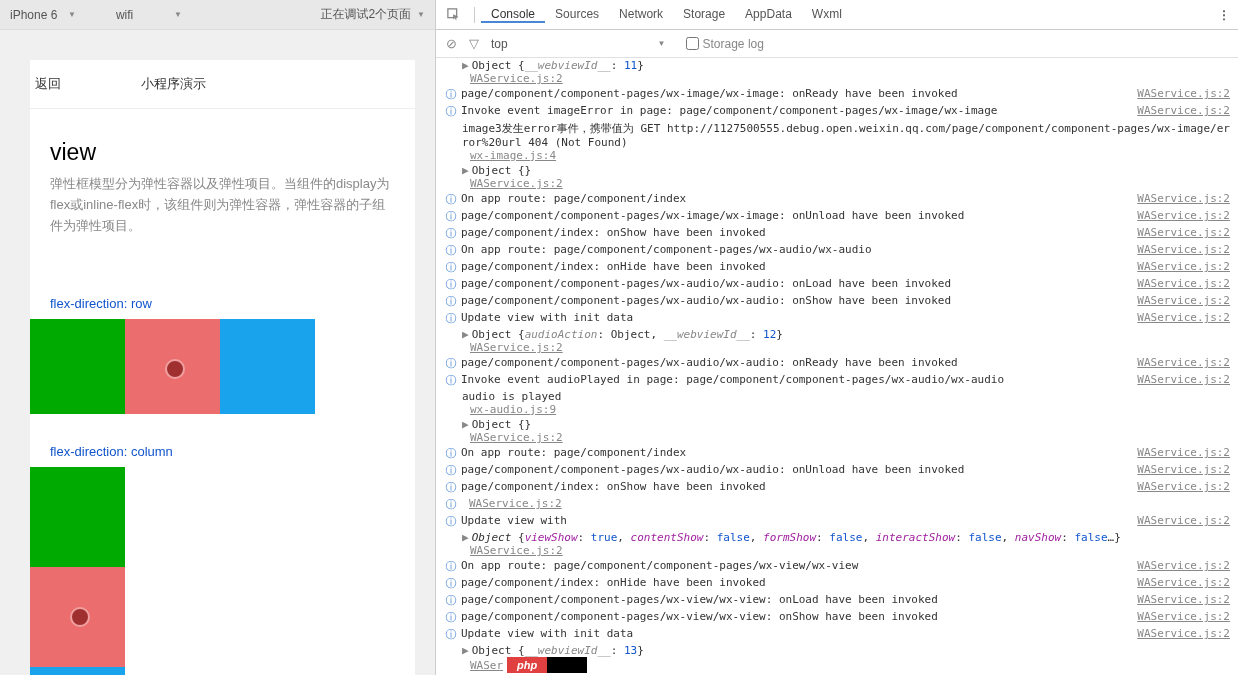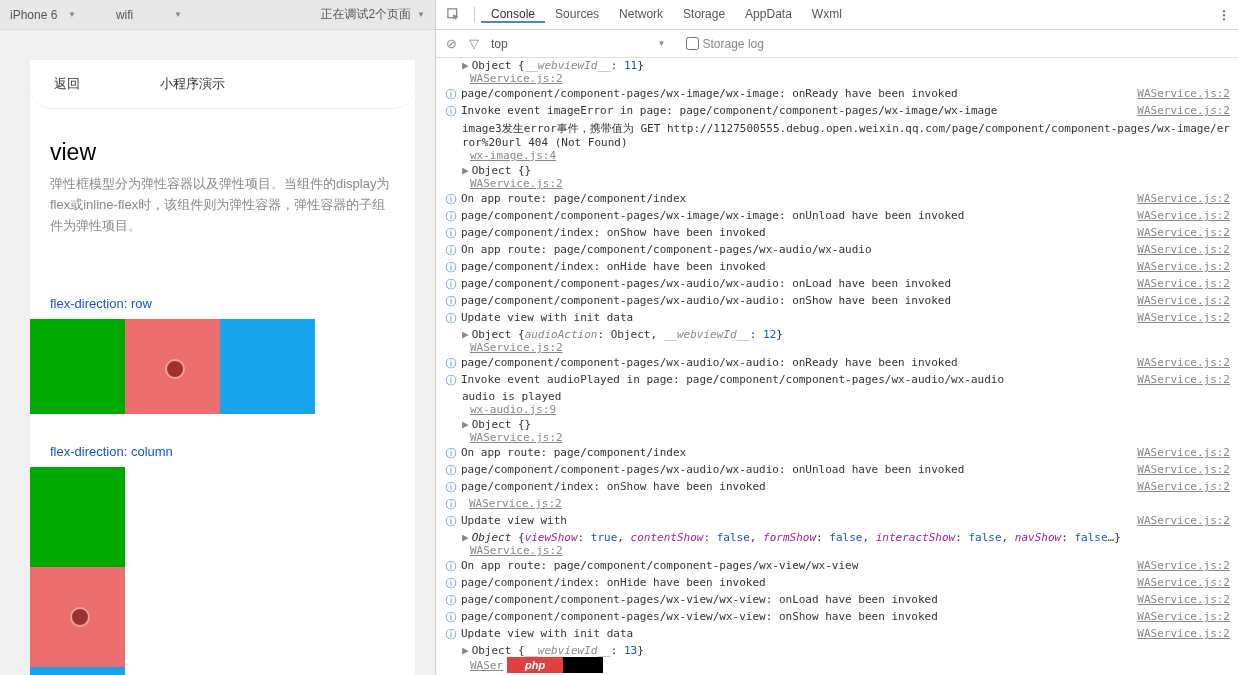--- a/index.html
+++ b/index.html
@@ -6,21 +6,21 @@
     body { font-family: -apple-system, "Segoe UI", Arial, sans-serif; font-size: 12px; color: #333; background: #fff; width: 1238px; height: 675px; overflow: hidden; display: flex; }
     
     .left-panel { width: 435px; background: #f0f0f0; display: flex; flex-direction: column; }
     .top-bar { height: 30px; background: #e8e8e8; display: flex; align-items: center; padding: 0 10px; border-bottom: 1px solid #ddd; }
     .dropdown { display: flex; align-items: center; color: #555; cursor: pointer; margin-right: 40px; }
     .dropdown span:first-child { margin-right: 8px; min-width: 50px; }
     .caret { font-size: 8px; color: #888; }
     .debug-info { margin-left: auto; color: #555; display: flex; align-items: center; }
     
     .phone-frame { margin: 30px 20px 0 30px; background: #fff; flex: 1; overflow: hidden; position: relative; }
-    .nav-header { display: flex; align-items: center; padding: 15px 24px; border-bottom: 1px solid #eee; border-radius: 22px; }
+    .nav-header { display: flex; align-items: center; padding: 15px 5px; border-bottom: 1px solid #eee; }
     .nav-back { font-size: 13px; color: #333; }
     .nav-title { margin-left: 80px; font-size: 13px; }
     .content-area { padding: 30px 20px; }
     .view-title { font-family: Arial; font-size: 23px; color: #000; margin-bottom: 8px; }
     .view-desc { color: #888; font-size: 13px; line-height: 1.6; }
     
     .section { margin-top: 30px; }
     .section-label-row { color: #1155cc; font-size: 13px; margin: 0 0 8px 20px; }
     .section-label-col { color: #1155cc; font-size: 13px; margin: 30px 0 8px 20px; }
     .flex-row { display: flex; height: 95px; }
@@ -53,21 +53,21 @@
     .log-icon { width: 14px; margin-right: 3px; text-align: center; flex-shrink: 0; }
     .i-info { color: #4887d6; }
     .log-msg { flex: 1; color: #333; white-space: pre-wrap; word-break: break-all; }
     .log-src { color: #888; text-decoration: underline; margin-left: 8px; cursor: pointer; flex-shrink: 0; }
     .sub-msg { margin-left: 18px; color: #555; padding: 1px 8px; display: flex; flex-direction: column; }
     .sub-msg .log-msg { flex: 1; }
     .obj-arrow { color: #888; margin-right: 3px; }
     .k-purple { color: #a020a0; }
     .k-gray { color: #888; font-style: italic; }
     .k-blue { color: #1155cc; }
-    .phpbadge { display:inline-block; width:56px; height:16px; background:#e04040; color:#fff; text-align:center; margin-left:4px; font-family:Arial; font-style:italic; font-weight:bold; line-height:16px; }
+    .phpbadge { display:inline-block; width:40px; height:16px; background:#e04040; color:#fff; text-align:center; margin-left:4px; font-family:Arial; font-style:italic; font-weight:bold; line-height:16px; }
     .blackbar { display:inline-block; width:40px; height:16px; background:#000; vertical-align:bottom; }
   </style>
 </head>
 <body>
 
 <div class="left-panel">
   <div class="top-bar">
     <div class="dropdown">
       <span>iPhone 6</span>
       <span class="caret">▼</span>

